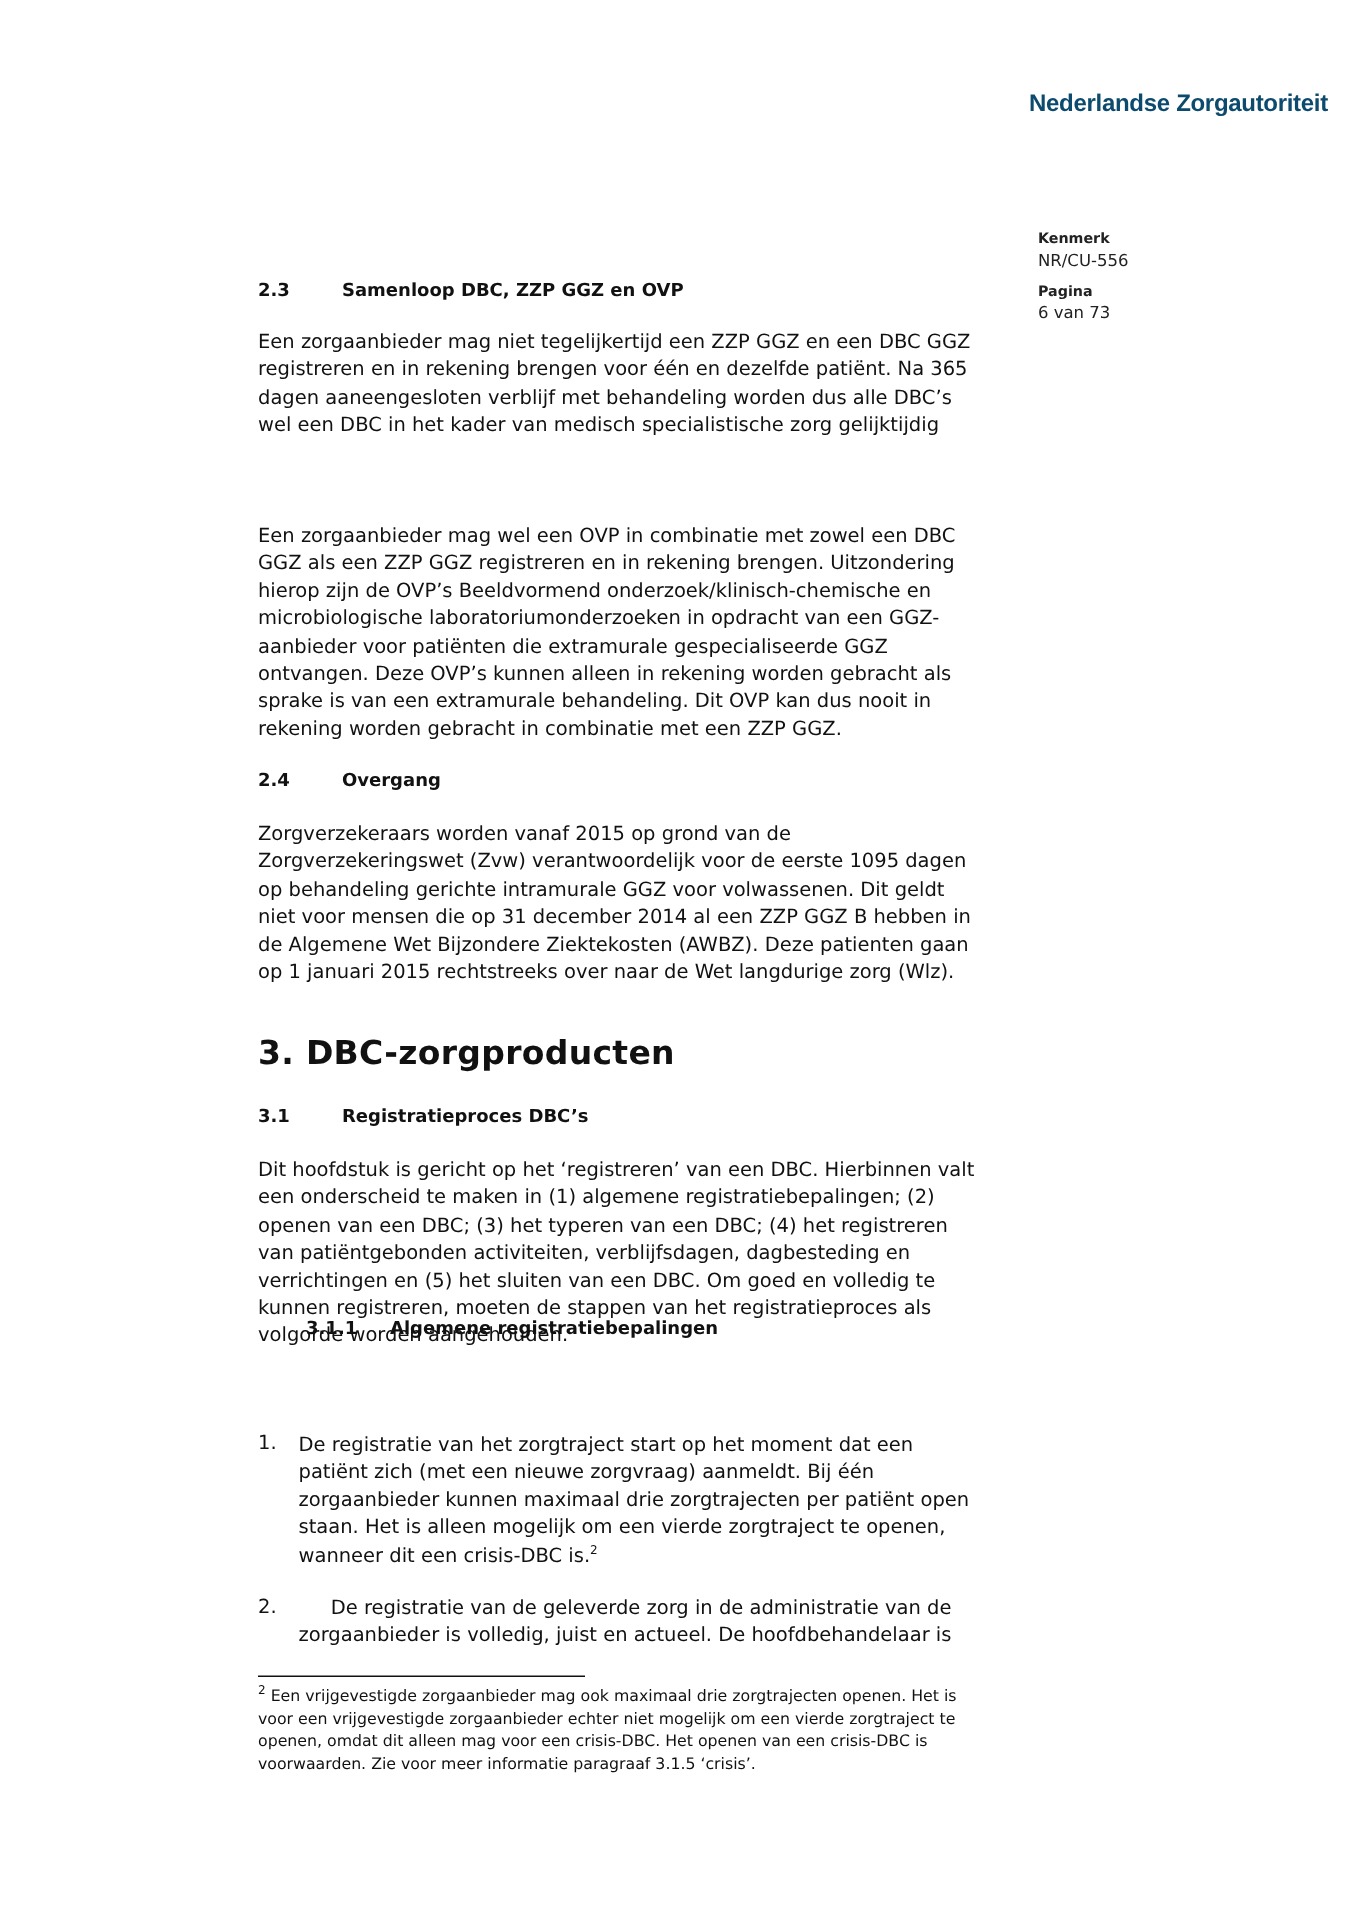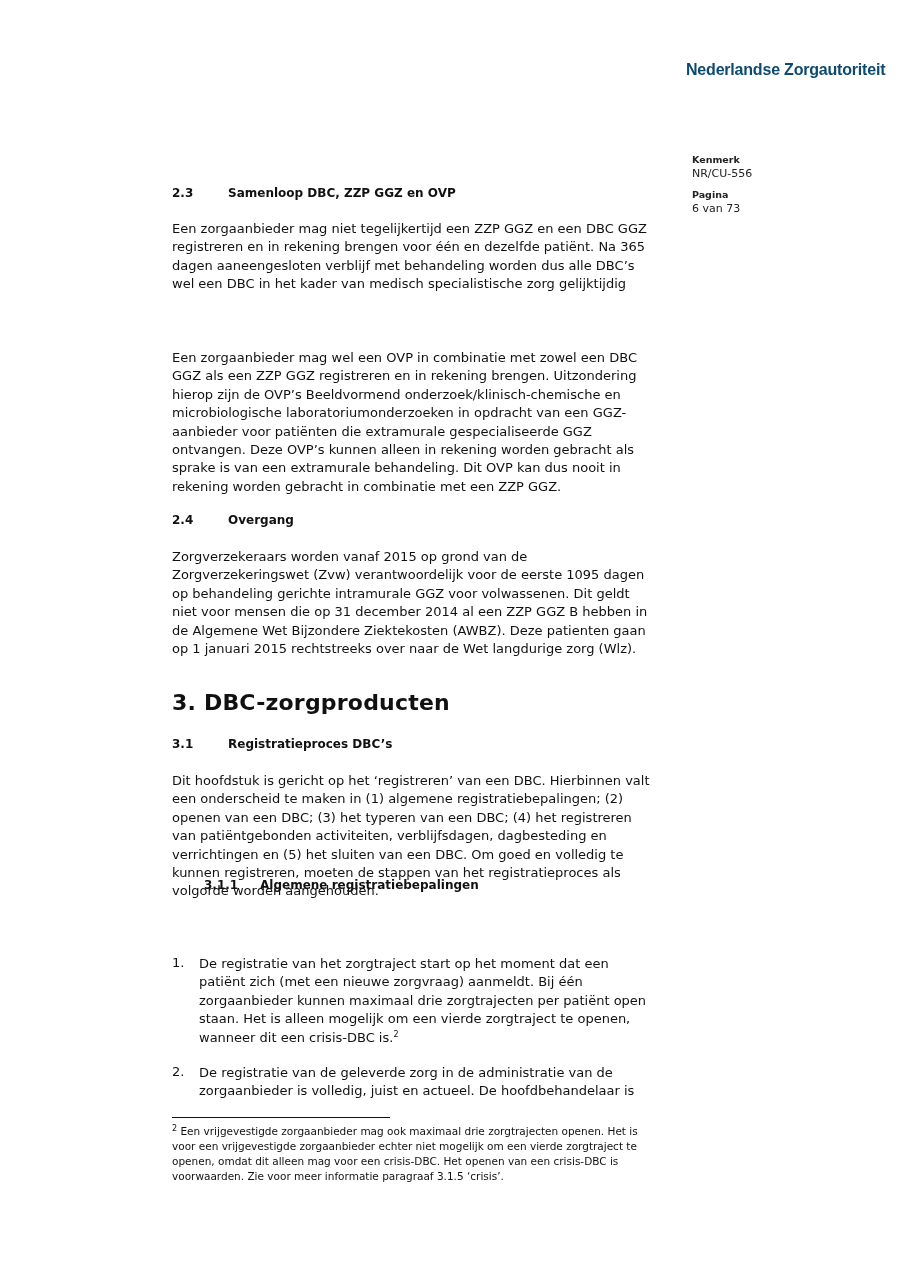--- a/index.html
+++ b/index.html
@@ -89,21 +89,21 @@
 <div class="li-num" style="left:172px; top:955px;">1.</div>
 <div class="abs para" style="left:199px; top:955px;">
   <div>De registratie van het zorgtraject start op het moment dat een</div>
   <div>patiënt zich (met een nieuwe zorgvraag) aanmeldt. Bij één</div>
   <div>zorgaanbieder kunnen maximaal drie zorgtrajecten per patiënt open</div>
   <div>staan. Het is alleen mogelijk om een vierde zorgtraject te openen,</div>
   <div><span>wanneer dit een crisis-DBC is.</span><sup>2</sup></div>
 </div>
 
 <div class="li-num" style="left:172px; top:1064px;">2.</div>
-<div class="abs para" style="left:199px; top:1064px;">
+<div class="abs para" style="left:199px; top:1064px;text-align:right;">
   <div>De registratie van de geleverde zorg in de administratie van de</div>
   <div>zorgaanbieder is volledig, juist en actueel. De hoofdbehandelaar is</div>
 </div>
 
 <div class="fn-rule"></div>
 <div class="abs fn" style="left:172px; top:1124px;">
   <div><sup>2</sup><span> Een vrijgevestigde zorgaanbieder mag ook maximaal drie zorgtrajecten openen. Het is</span></div>
   <div>voor een vrijgevestigde zorgaanbieder echter niet mogelijk om een vierde zorgtraject te</div>
   <div>openen, omdat dit alleen mag voor een crisis-DBC. Het openen van een crisis-DBC is</div>
   <div>voorwaarden. Zie voor meer informatie paragraaf 3.1.5 ‘crisis’.</div>

